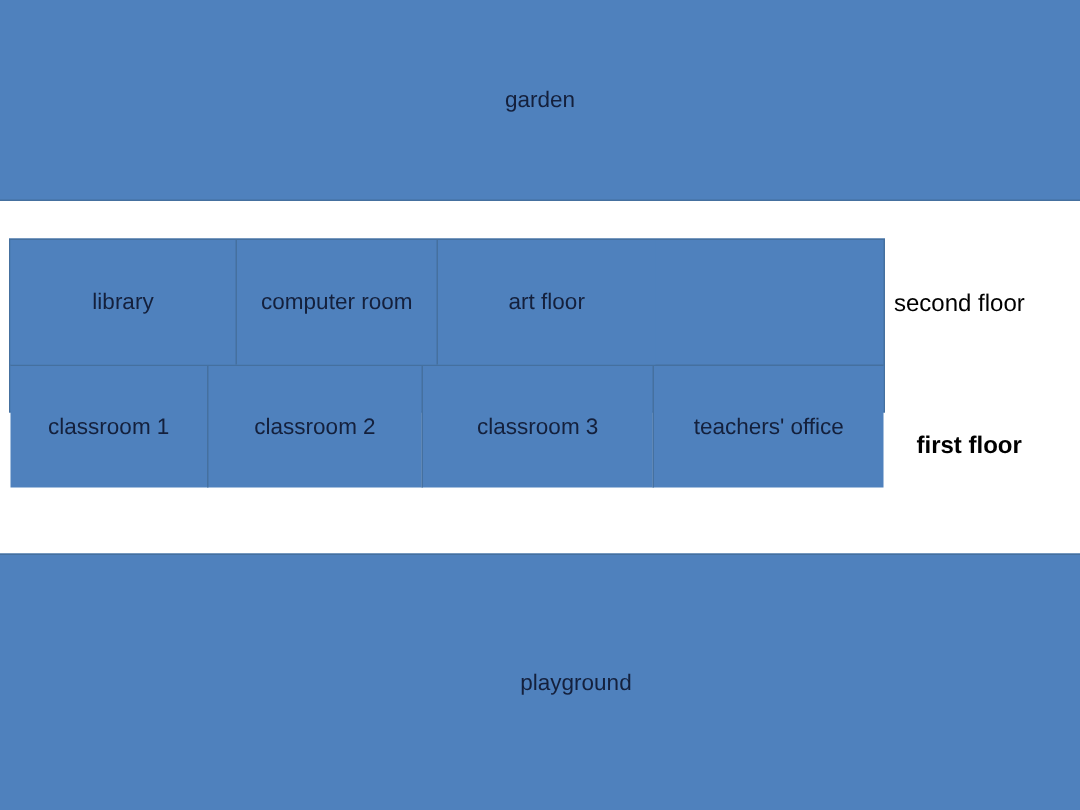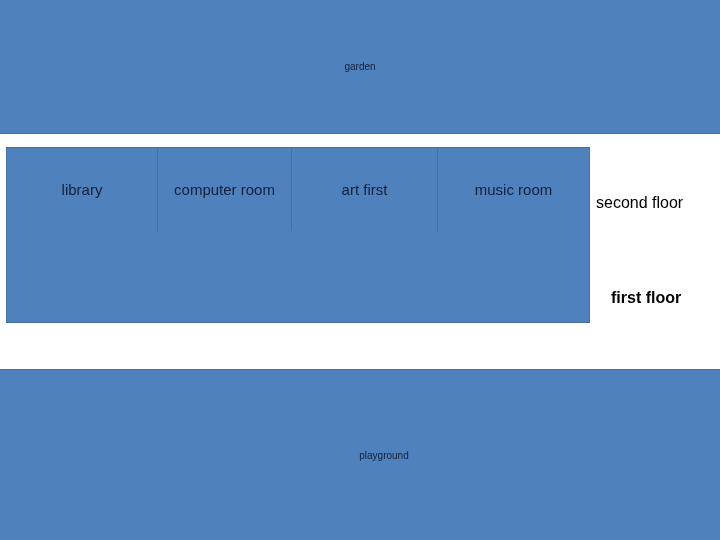--- a/index.html
+++ b/index.html
@@ -15,31 +15,31 @@
     position: absolute;
     left: 0;
     width: 720px;
     background: var(--block_fill, #4f81bd);
     border: 1px solid var(--divider, #45709f);
     box-sizing: border-box;
     display: flex;
     align-items: center;
     justify-content: center;
     color: var(--room_text, #14203c);
-    font-size: 10px;
+    font-size: 15px;
   }
   .banner.garden { top: 0; height: 134px; border-top: none; border-left: none; border-right: none; }
   .banner.playground { top: 369px; height: 171px; border-left: none; border-right: none; border-bottom: none; padding-left: 48px; }
 
   .building {
     position: absolute;
     left: 6px;
-    top: 147px;
+    top: 159px;
     width: 584px;
-    height: 176px;
+    height: 116px;
     border: 1px solid var(--divider, #45709f);
     box-sizing: border-box;
     background: var(--block_fill, #4f81bd);
   }
   .floor-row { display: flex; width: 100%; }
   .floor-row.second { height: 83px; }
   .floor-row.first { height: 81px; border-top: 1px solid var(--divider, #45709f); }
   .room {
     background: var(--block_fill, #4f81bd);
     display: flex;
@@ -76,22 +76,27 @@
 <body>
 
 <div class="banner garden">
   <span>garden</span>
 </div>
 
 <div class="building">
   <div class="floor-row second">
     <div class="room">library</div>
     <div class="room">computer room</div>
-    <div class="room">art first</div>
-    <div class="room">music room</div>
+    <div class="room">art floor</div>
+  </div>
+  <div class="floor-row first">
+    <div class="room">classroom 1</div>
+    <div class="room">classroom 2</div>
+    <div class="room">classroom 3</div>
+    <div class="room">teachers' office</div>
   </div>
 </div>
 
 <span class="floor-label second">second floor</span>
 <span class="floor-label first">first floor</span>
 
 <div class="banner playground">
   <span>playground</span>
 </div>
 

